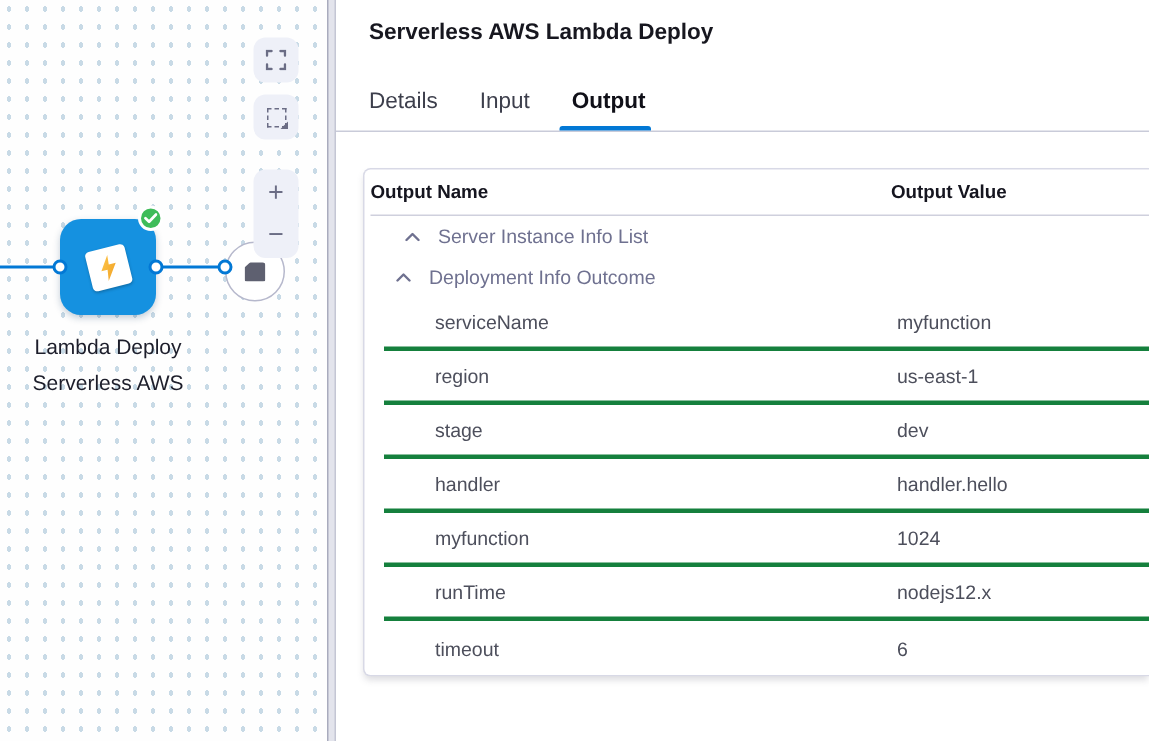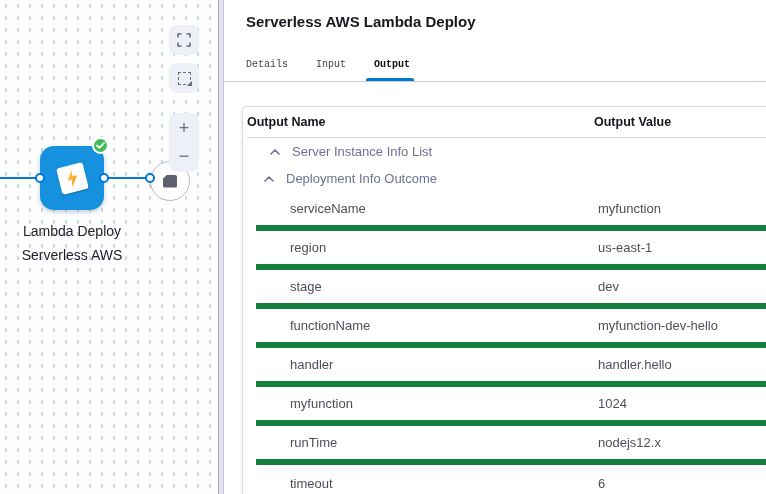--- a/index.html
+++ b/index.html
@@ -39,35 +39,35 @@
     border-left:5px solid transparent;border-bottom:5px solid #6b6d85;transform:rotate(0deg);}
 
   
   .divider{flex:none;width:4px;background:#e3e4ec;border-left:1px solid #a9abbd;
     border-right:1px solid #c4c6d4;}
 
   
   .panel{flex:1;min-width:0;background:#fff;border-radius:22px;}
   .panel-title{padding:13px 0 0 22px;font-size:15px;font-weight:bold;color:#17171f;line-height:18px;}
   .tabs{display:flex;gap:24px;padding-left:20px;margin-top:22px;border-bottom:1px solid #c9cbd9;}
-  .tab{position:relative;font-size:10px;color:#3d3f4c;padding:6px 2px 11px;cursor:pointer;font-family:Liberation Mono, monospace;}
+  .tab{position:relative;font-size:15px;color:#3d3f4c;padding:6px 2px 11px;cursor:pointer;}
   .tab.active{font-weight:bold;color:#101018;}
   .tab.active::after{content:"";position:absolute;left:-6px;right:-2px;bottom:0;height:3px;
     background:#0278d5;border-radius:2px 2px 0 0;}
 
   .card{margin:24px 0 0 18px;border:1px solid #d8d9e6;border-right:none;
     border-radius:5px 0 0 5px;background:#fff;
     box-shadow:0 3px 5px -1px rgba(96,97,112,.22);}
   .thead{display:grid;grid-template-columns:347px 1fr;height:30px;align-items:center;
     margin-left:4px;border-bottom:1px solid #cfd0dd;font-size:12.5px;font-weight:bold;color:#15151f;}
   .group-row{display:flex;align-items:center;gap:12px;height:27px;margin-left:13px;
     padding-left:8px;font-size:13px;color:#6f7190;cursor:pointer;}
   .group-row.lvl2{padding-left:14px;}
   .data-row{display:grid;grid-template-columns:342px 1fr;height:33px;align-items:center;
-    margin-left:13px;border-bottom:6px solid #15803d;font-size:13px;color:#4d4f5c;}
+    margin-left:13px;border-bottom:3px solid #15803d;font-size:13px;color:#4d4f5c;}
   .data-row:last-child{border-bottom:none;height:36px;}
   .cell-name{padding-left:34px;}
   .cell-value{padding-right:8px;}
 </style>
 </head>
 <body>
 
 <div class="canvas">
   <div class="flow-line"></div>
 
@@ -154,24 +154,20 @@
         </div>
         <div class="data-row">
           <div class="cell-name">region</div>
           <div class="cell-value">us-east-1</div>
         </div>
         <div class="data-row">
           <div class="cell-name">stage</div>
           <div class="cell-value">dev</div>
         </div>
         <div class="data-row">
-          <div class="cell-name">functionName</div>
-          <div class="cell-value">myfunction-dev-hello</div>
-        </div>
-        <div class="data-row">
           <div class="cell-name">handler</div>
           <div class="cell-value">handler.hello</div>
         </div>
         <div class="data-row">
           <div class="cell-name">myfunction</div>
           <div class="cell-value">1024</div>
         </div>
         <div class="data-row">
           <div class="cell-name">runTime</div>
           <div class="cell-value">nodejs12.x</div>

